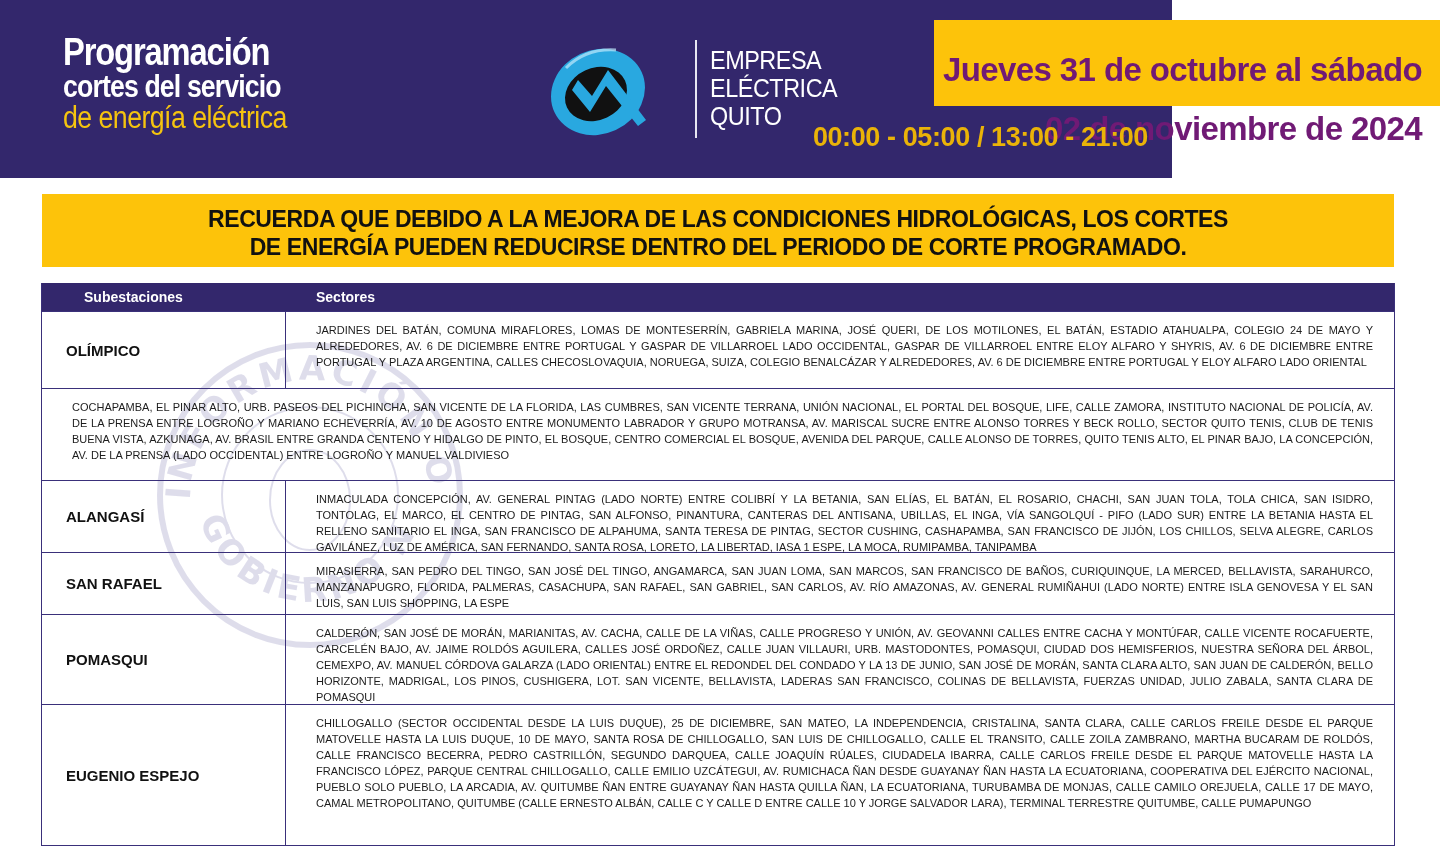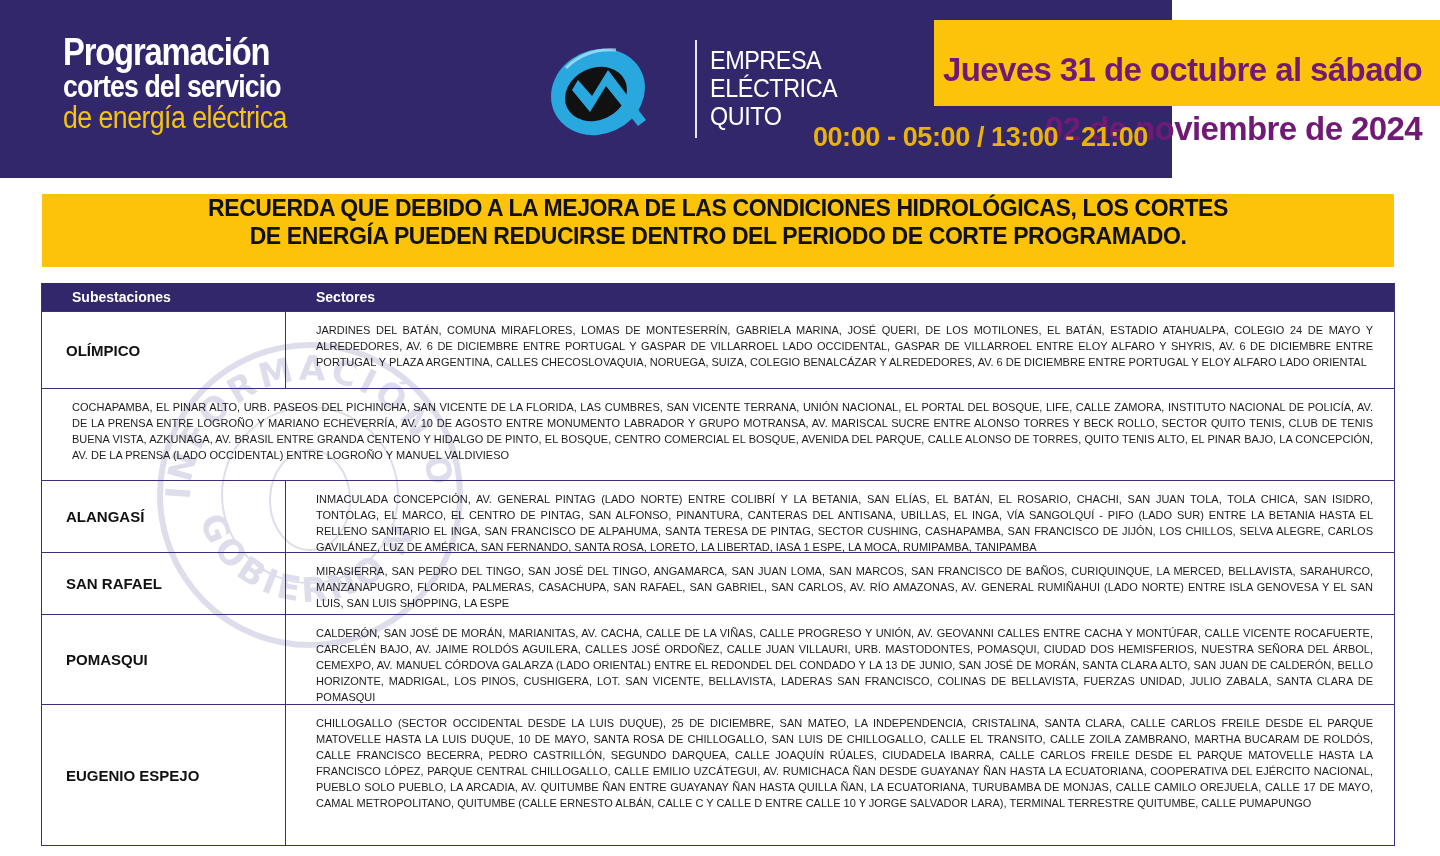--- a/index.html
+++ b/index.html
@@ -16,27 +16,27 @@
   .logo { position: absolute; left: 546px; top: 40px; width: 270px; height: 100px; }
   .logo-mark { position: absolute; left: 0; top: 0; width: 118px; height: 100px; }
   .logo-divider { position: absolute; left: 149px; top: 0; width: 2px; height: 98px; background: #e8e6f2; }
   .logo-text { position: absolute; left: 164px; top: 6px; color: #fff; font-size: 26px; line-height: 28px; font-weight: 400; letter-spacing: -0.5px; transform: scaleX(0.9); transform-origin: left; }
 
   .date-box { position: absolute; left: 934px; top: 20px; width: 506px; height: 86px; background: #fdc30a; padding: 8px 18px 0 0; text-align: right; }
   .date-line { color: #701a75; font-weight: 700; font-size: 33px; line-height: 35px; letter-spacing: -0.6px; white-space: nowrap; margin-top: 24px; }
   .hours { position: absolute; right: 24px; top: 122px; color: #eab308; font-weight: 700; font-size: 27px; letter-spacing: -0.4px; white-space: nowrap; }
 
   
-  .notice { position: absolute; left: 42px; top: 194px; width: 1352px; height: 73px; background: #fdc30a; text-align: center; }
+  .notice { position: absolute; left: 42px; top: 194px; width: 1352px; height: 73px; background: #fdc30a; text-align: center; padding-top: 11px; }
   .notice-line { color: #111; font-weight: 700; font-size: 23px; line-height: 28px; letter-spacing: -0.4px; }
 
   
   .table { position: absolute; left: 41px; top: 283px; width: 1354px; border: 1.5px solid #3a307a; border-top: none; }
   .thead { display: flex; height: 28px; background: #33276c; color: #fff; font-weight: 700; font-size: 14px; align-items: center; }
-  .th-sub { width: 244px; padding-left: 30px; }
+  .th-sub { width: 244px; padding-left: 42px; }
   .th-sec { flex: 1; padding-left: 30px; }
   .row { display: flex; border-top: 1.5px solid #3a307a; }
   .cell-sub { width: 244px; border-right: 1.5px solid #3a307a; display: flex; align-items: center; padding-left: 24px; font-weight: 700; font-size: 15px; color: #111; }
   .cell-sec { flex: 1; padding: 10px 21px 7px 30px; font-size: 11px; line-height: 16px; color: #1c1c1c; text-align: justify; }
 
   .watermark { position: absolute; left: 150px; top: 330px; width: 320px; height: 320px; pointer-events: none; opacity: 0.22; }
 </style>
 </head>
 <body>
 

